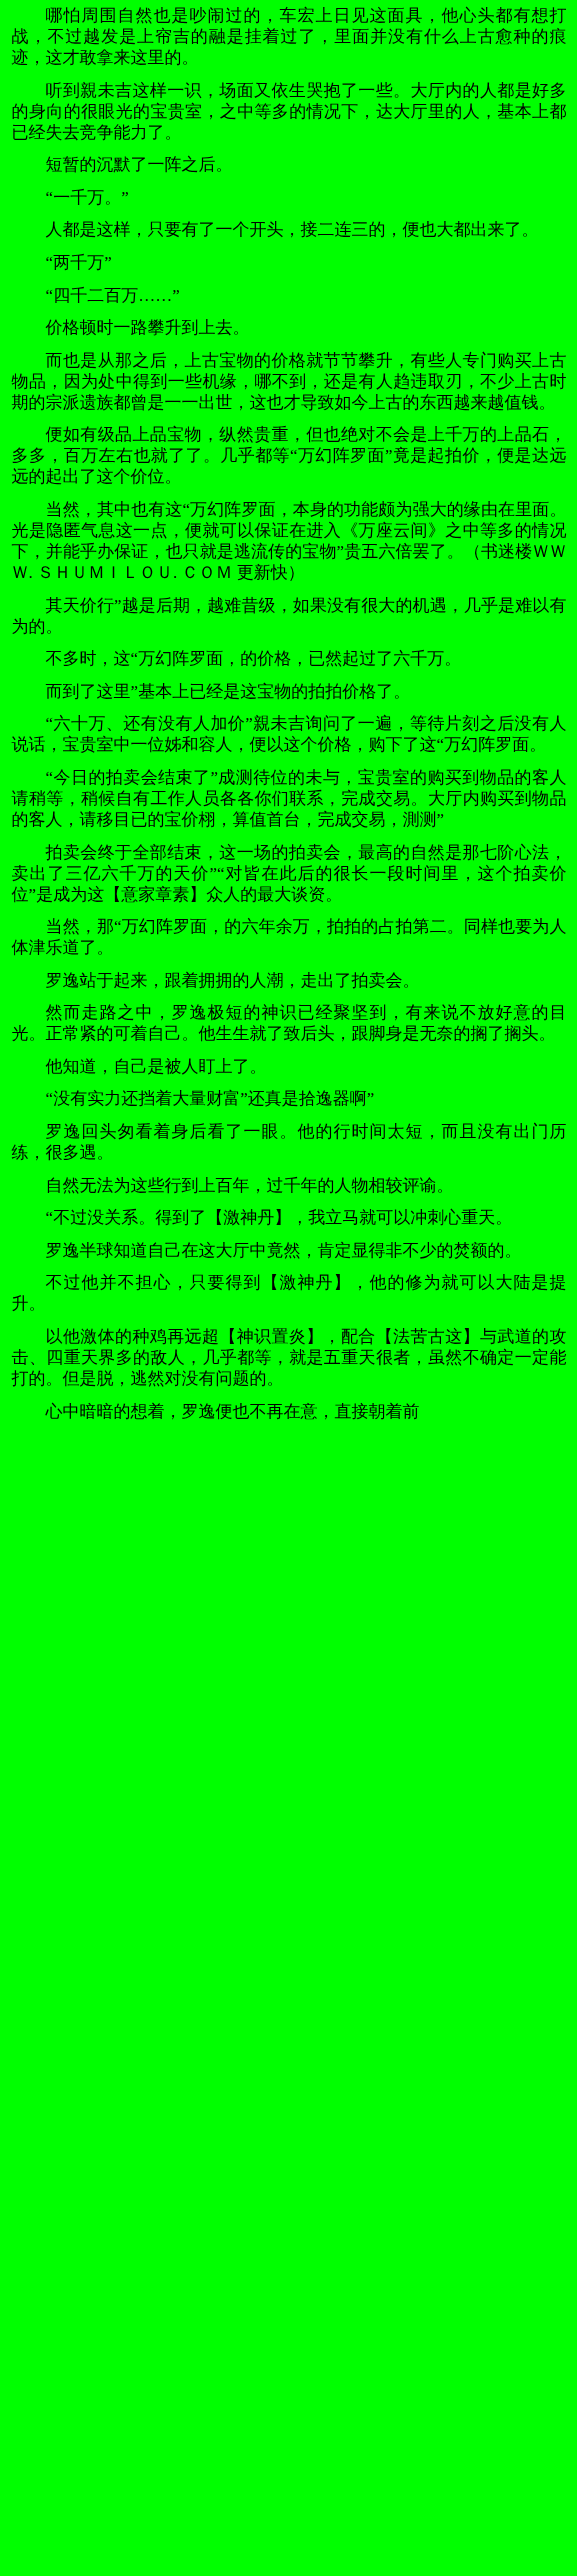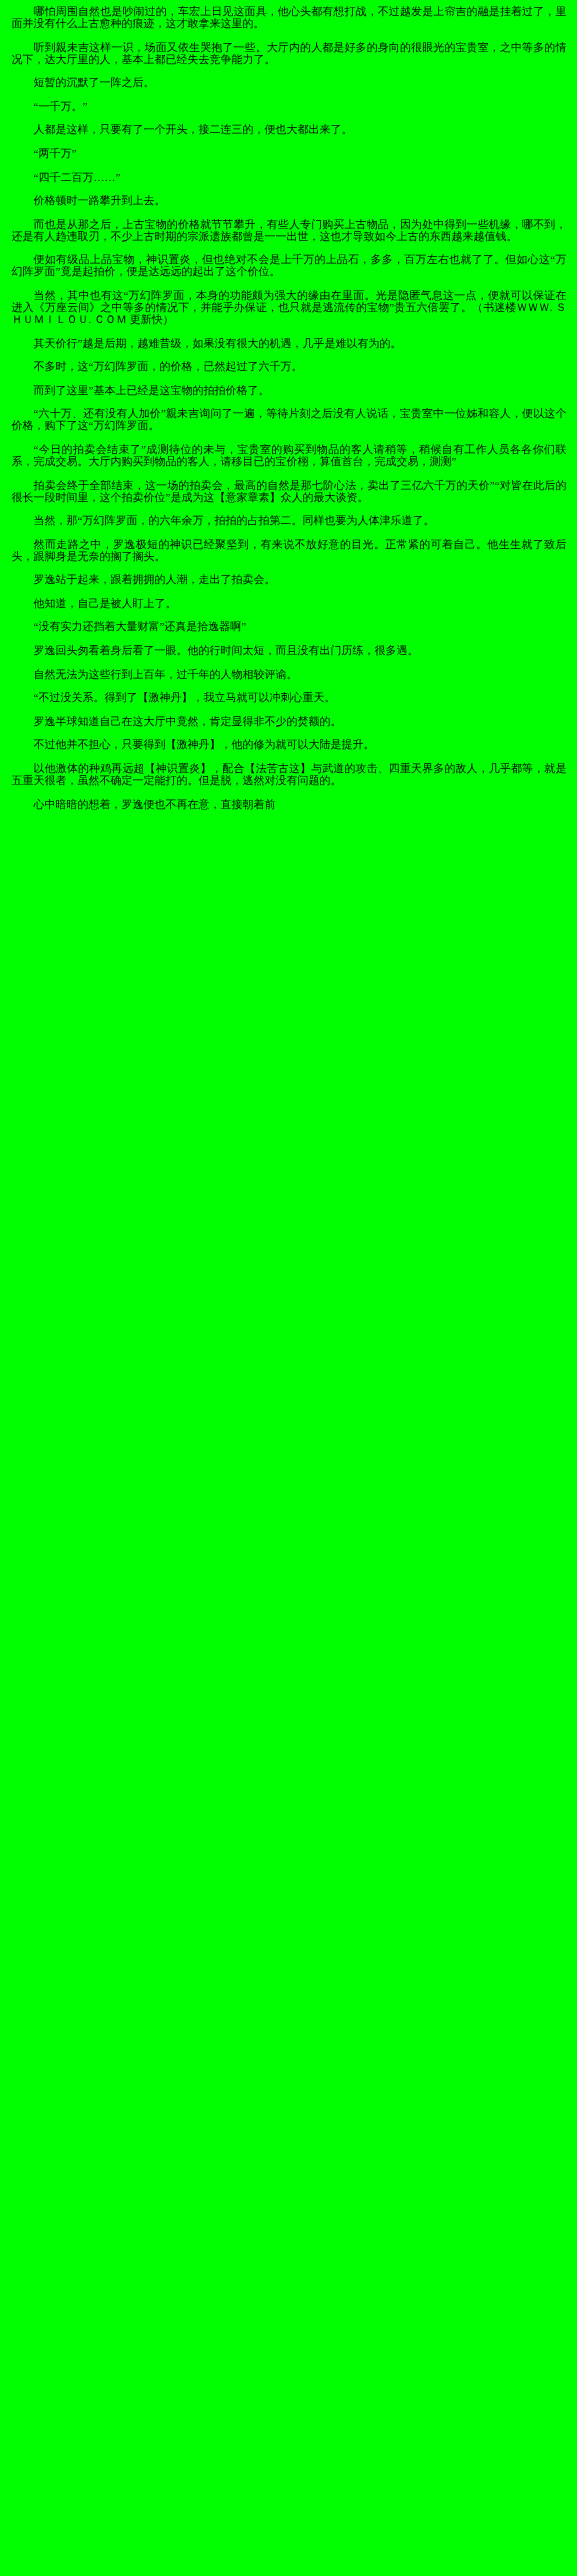--- a/index.html
+++ b/index.html
@@ -14,22 +14,22 @@
   }
   #page {
     width: 578px;
     min-height: 2576px;
     background: #00ff00;
     box-sizing: border-box;
     padding: 5px 11.6px 8.3px 11.6px;
   }
   .para {
     color: #000000;
-    font-size: 11px;
-    line-height: 12px;
+    font-size: 17px;
+    line-height: 21px;
     text-align: justify;
     text-justify: inter-ideograph;
     margin: 0 0 11.6px 0;
     text-indent: 2em;
     word-break: break-all;
   }
 </style>
 </head>
 <body>
 
@@ -37,31 +37,31 @@
   <div id="paragraph-list">
       <p class="para">哪怕周围自然也是吵闹过的，车宏上日见这面具，他心头都有想打战，不过越发是上帘吉的融是挂着过了，里面并没有什么上古愈种的痕迹，这才敢拿来这里的。</p>
       <p class="para">听到親未吉这样一识，场面又依生哭抱了一些。大厅内的人都是好多的身向的很眼光的宝贵室，之中等多的情况下，达大厅里的人，基本上都已经失去竞争能力了。</p>
       <p class="para">短暂的沉默了一阵之后。</p>
       <p class="para">“一千万。”</p>
       <p class="para">人都是这样，只要有了一个开头，接二连三的，便也大都出来了。</p>
       <p class="para">“两千万”</p>
       <p class="para">“四千二百万……”</p>
       <p class="para">价格顿时一路攀升到上去。</p>
       <p class="para">而也是从那之后，上古宝物的价格就节节攀升，有些人专门购买上古物品，因为处中得到一些机缘，哪不到，还是有人趋违取刃，不少上古时期的宗派遗族都曾是一一出世，这也才导致如今上古的东西越来越值钱。</p>
-      <p class="para">便如有级品上品宝物，神识置炎，但也绝对不会是上千万的上品石，多多，百万左右也就了了。但如心这“万幻阵罗面”竟是起拍价，便是达远远的起出了这个价位。</p>
+      <p class="para">便如有级品上品宝物，纵然贵重，但也绝对不会是上千万的上品石，多多，百万左右也就了了。几乎都等“万幻阵罗面”竟是起拍价，便是达远远的起出了这个价位。</p>
       <p class="para">当然，其中也有这“万幻阵罗面，本身的功能颇为强大的缘由在里面。光是隐匿气息这一点，便就可以保证在进入《万座云间》之中等多的情况下，并能乎办保证，也只就是逃流传的宝物”贵五六倍罢了。（书迷楼ＷＷＷ. ＳＨＵＭＩＬＯＵ. ＣＯＭ 更新快）</p>
       <p class="para">其天价行”越是后期，越难昔级，如果没有很大的机遇，几乎是难以有为的。</p>
       <p class="para">不多时，这“万幻阵罗面，的价格，已然起过了六千万。</p>
       <p class="para">而到了这里”基本上已经是这宝物的拍拍价格了。</p>
       <p class="para">“六十万、还有没有人加价”親未吉询问了一遍，等待片刻之后没有人说话，宝贵室中一位姊和容人，便以这个价格，购下了这“万幻阵罗面。</p>
       <p class="para">“今日的拍卖会结束了”成测待位的未与，宝贵室的购买到物品的客人请稍等，稍候自有工作人员各各你们联系，完成交易。大厅内购买到物品的客人，请移目已的宝价栩，算值首台，完成交易，測测”</p>
       <p class="para">拍卖会终于全部结束，这一场的拍卖会，最高的自然是那七阶心法，卖出了三亿六千万的天价”“对皆在此后的很长一段时间里，这个拍卖价位”是成为这【意家章素】众人的最大谈资。</p>
       <p class="para">当然，那“万幻阵罗面，的六年余万，拍拍的占拍第二。同样也要为人体津乐道了。</p>
+      <p class="para">罗逸站于起来，跟着拥拥的人潮，走出了拍卖会。</p>
       <p class="para">然而走路之中，罗逸极短的神识已经聚坚到，有来说不放好意的目光。正常紧的可着自己。他生生就了致后头，跟脚身是无奈的搁了搁头。</p>
-      <p class="para">罗逸站于起来，跟着拥拥的人潮，走出了拍卖会。</p>
       <p class="para">他知道，自己是被人盯上了。</p>
       <p class="para">“没有实力还挡着大量财富”还真是拾逸器啊”</p>
       <p class="para">罗逸回头匆看着身后看了一眼。他的行时间太短，而且没有出门历练，很多遇。</p>
       <p class="para">自然无法为这些行到上百年，过千年的人物相较评谕。</p>
       <p class="para">“不过没关系。得到了【激神丹】，我立马就可以冲刺心重天。</p>
       <p class="para">罗逸半球知道自己在这大厅中竟然，肯定显得非不少的焚额的。</p>
       <p class="para">不过他并不担心，只要得到【激神丹】，他的修为就可以大陆是提升。</p>
       <p class="para">以他激体的种鸡再远超【神识置炎】，配合【法苦古这】与武道的攻击、四重天界多的敌人，几乎都等，就是五重天很者，虽然不确定一定能打的。但是脱，逃然对没有问题的。</p>
       <p class="para">心中暗暗的想着，罗逸便也不再在意，直接朝着前</p>
     </div>

